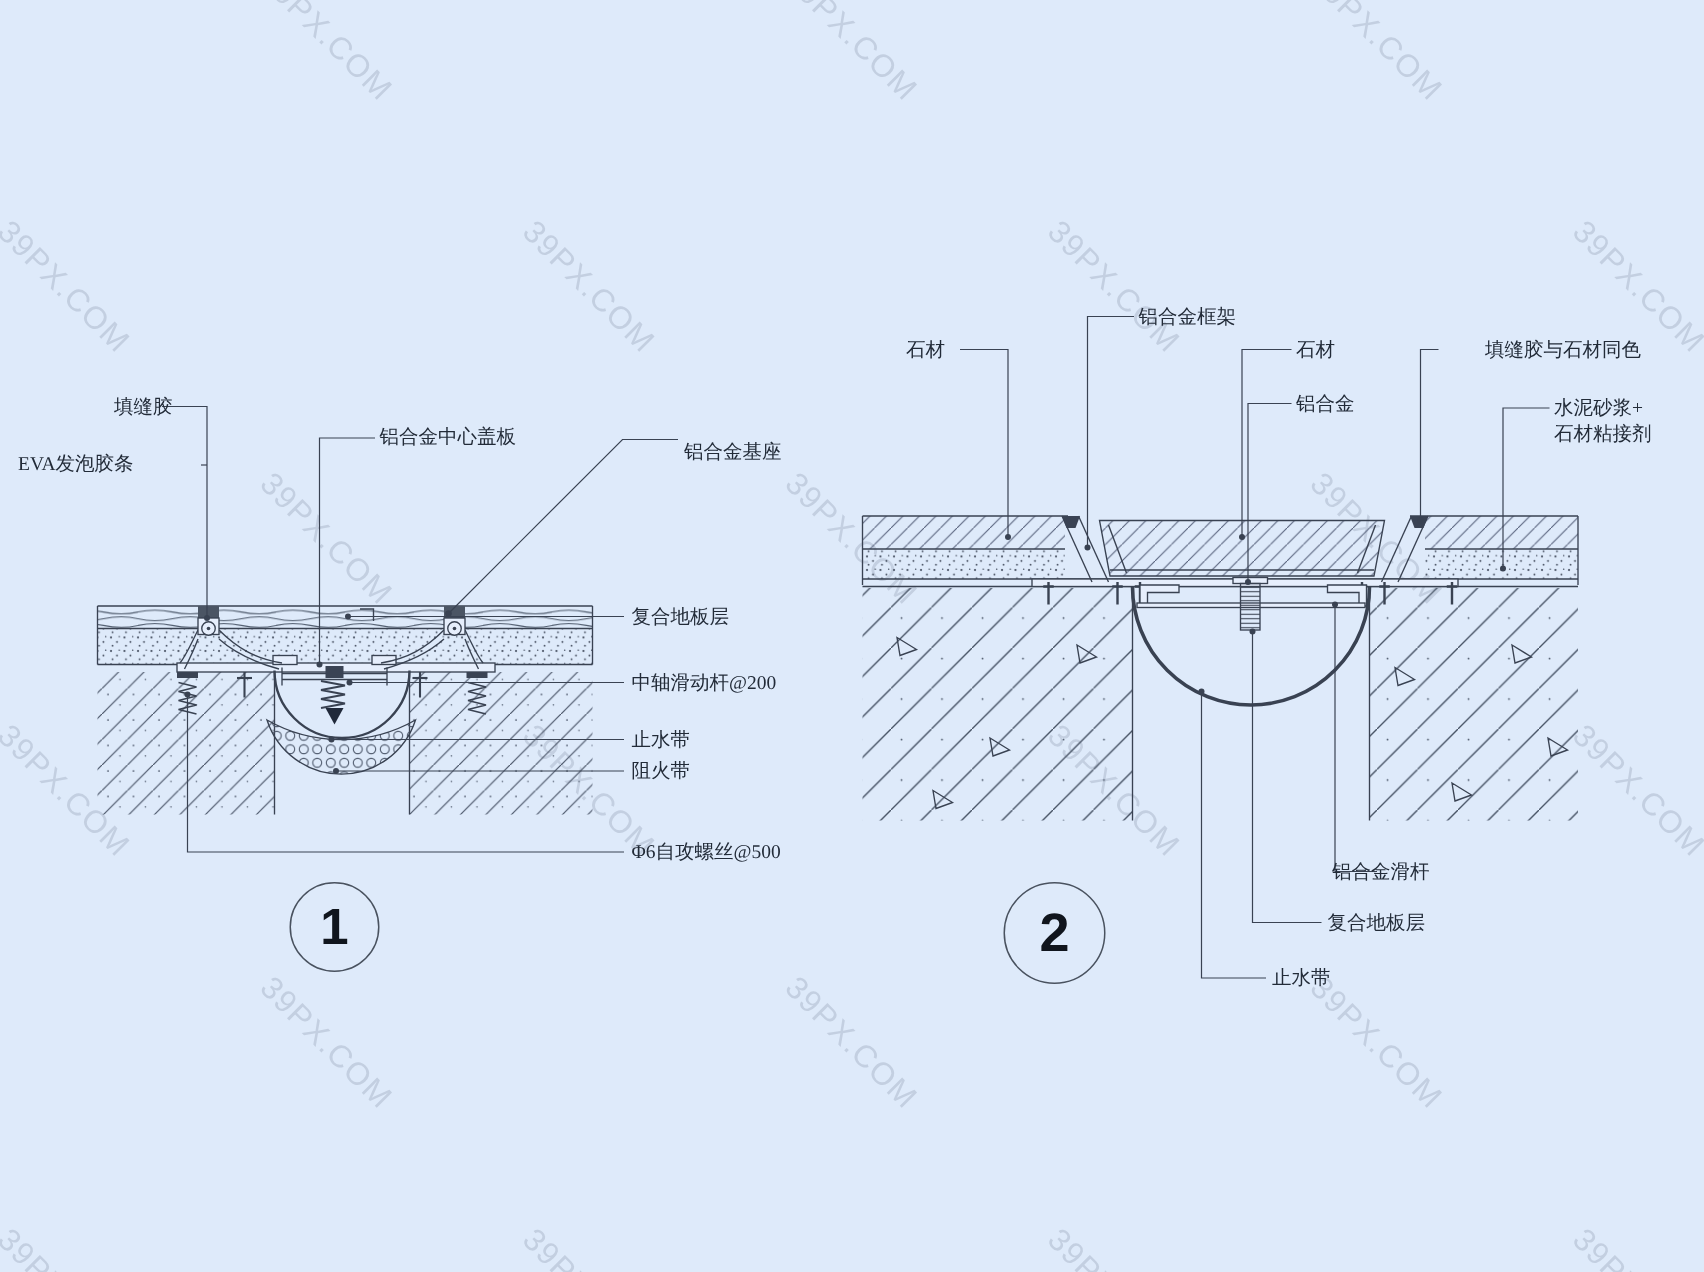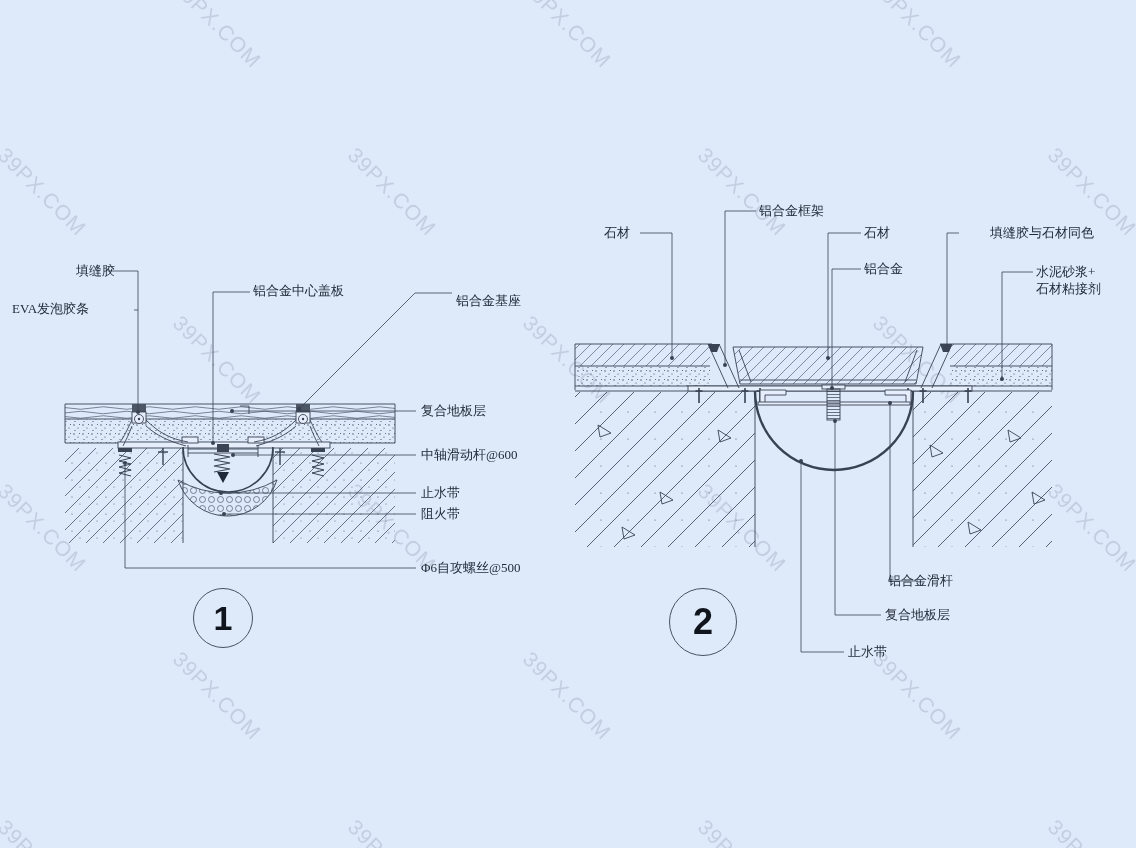--- a/index.html
+++ b/index.html
@@ -254,21 +254,21 @@
       <path d="M801,461 V652 H844"></path>
         <circle cx="801" cy="461" r="2" fill="#394252" stroke="none"></circle>
     </g>
   </svg>
 
   <div class="lbl" style="left:76px;top:262px">填缝胶</div>
   <div class="lbl" style="left:12px;top:300px">EVA发泡胶条</div>
   <div class="lbl" style="left:253px;top:282px">铝合金中心盖板</div>
   <div class="lbl" style="left:456px;top:292px">铝合金基座</div>
   <div class="lbl" style="left:421px;top:402px">复合地板层</div>
-  <div class="lbl" style="left:421px;top:446px">中轴滑动杆@600</div>
+  <div class="lbl" style="left:421px;top:446px">中轴滑动杆@200</div>
   <div class="lbl" style="left:421px;top:484px">止水带</div>
   <div class="lbl" style="left:421px;top:505px">阻火带</div>
   <div class="lbl" style="left:421px;top:559px">Φ6自攻螺丝@500</div>
 
   <div class="lbl" style="left:604px;top:224px">石材</div>
   <div class="lbl" style="left:759px;top:202px">铝合金框架</div>
   <div class="lbl" style="left:864px;top:224px">石材</div>
   <div class="lbl" style="left:864px;top:260px">铝合金</div>
   <div class="lbl" style="left:990px;top:224px">填缝胶与石材同色</div>
   <div class="lbl" style="left:1036px;top:263px">

